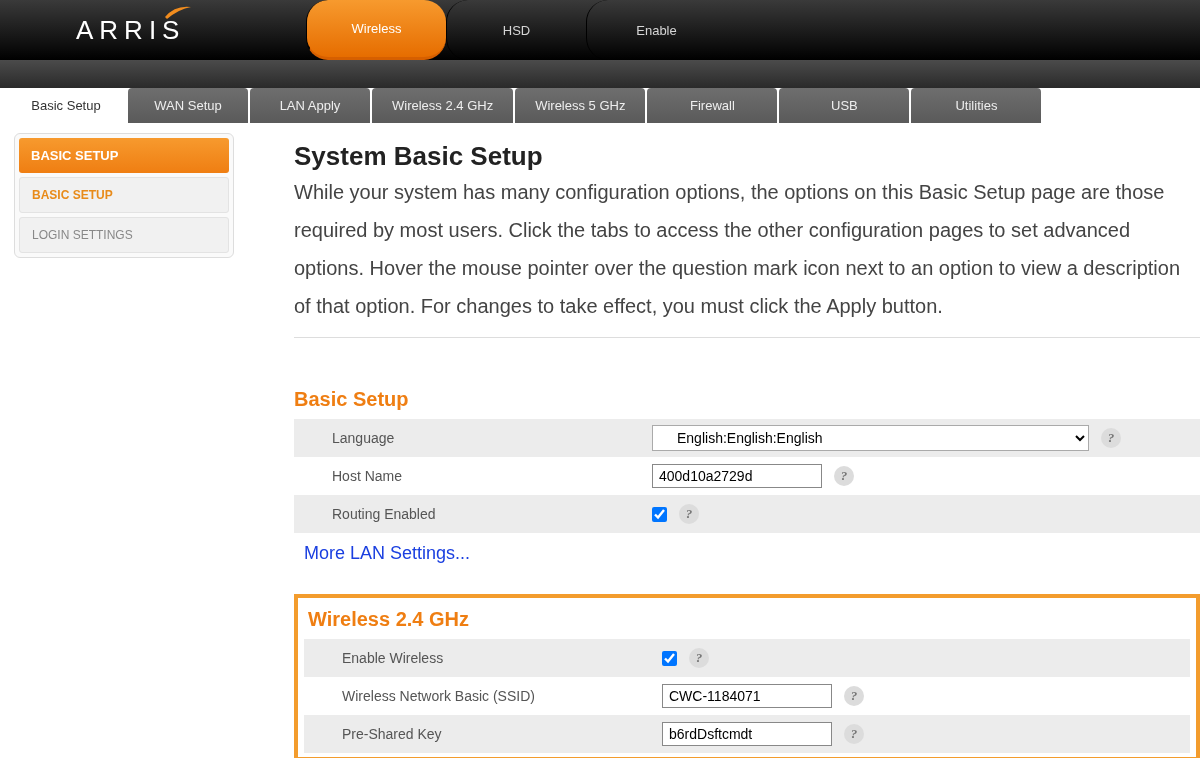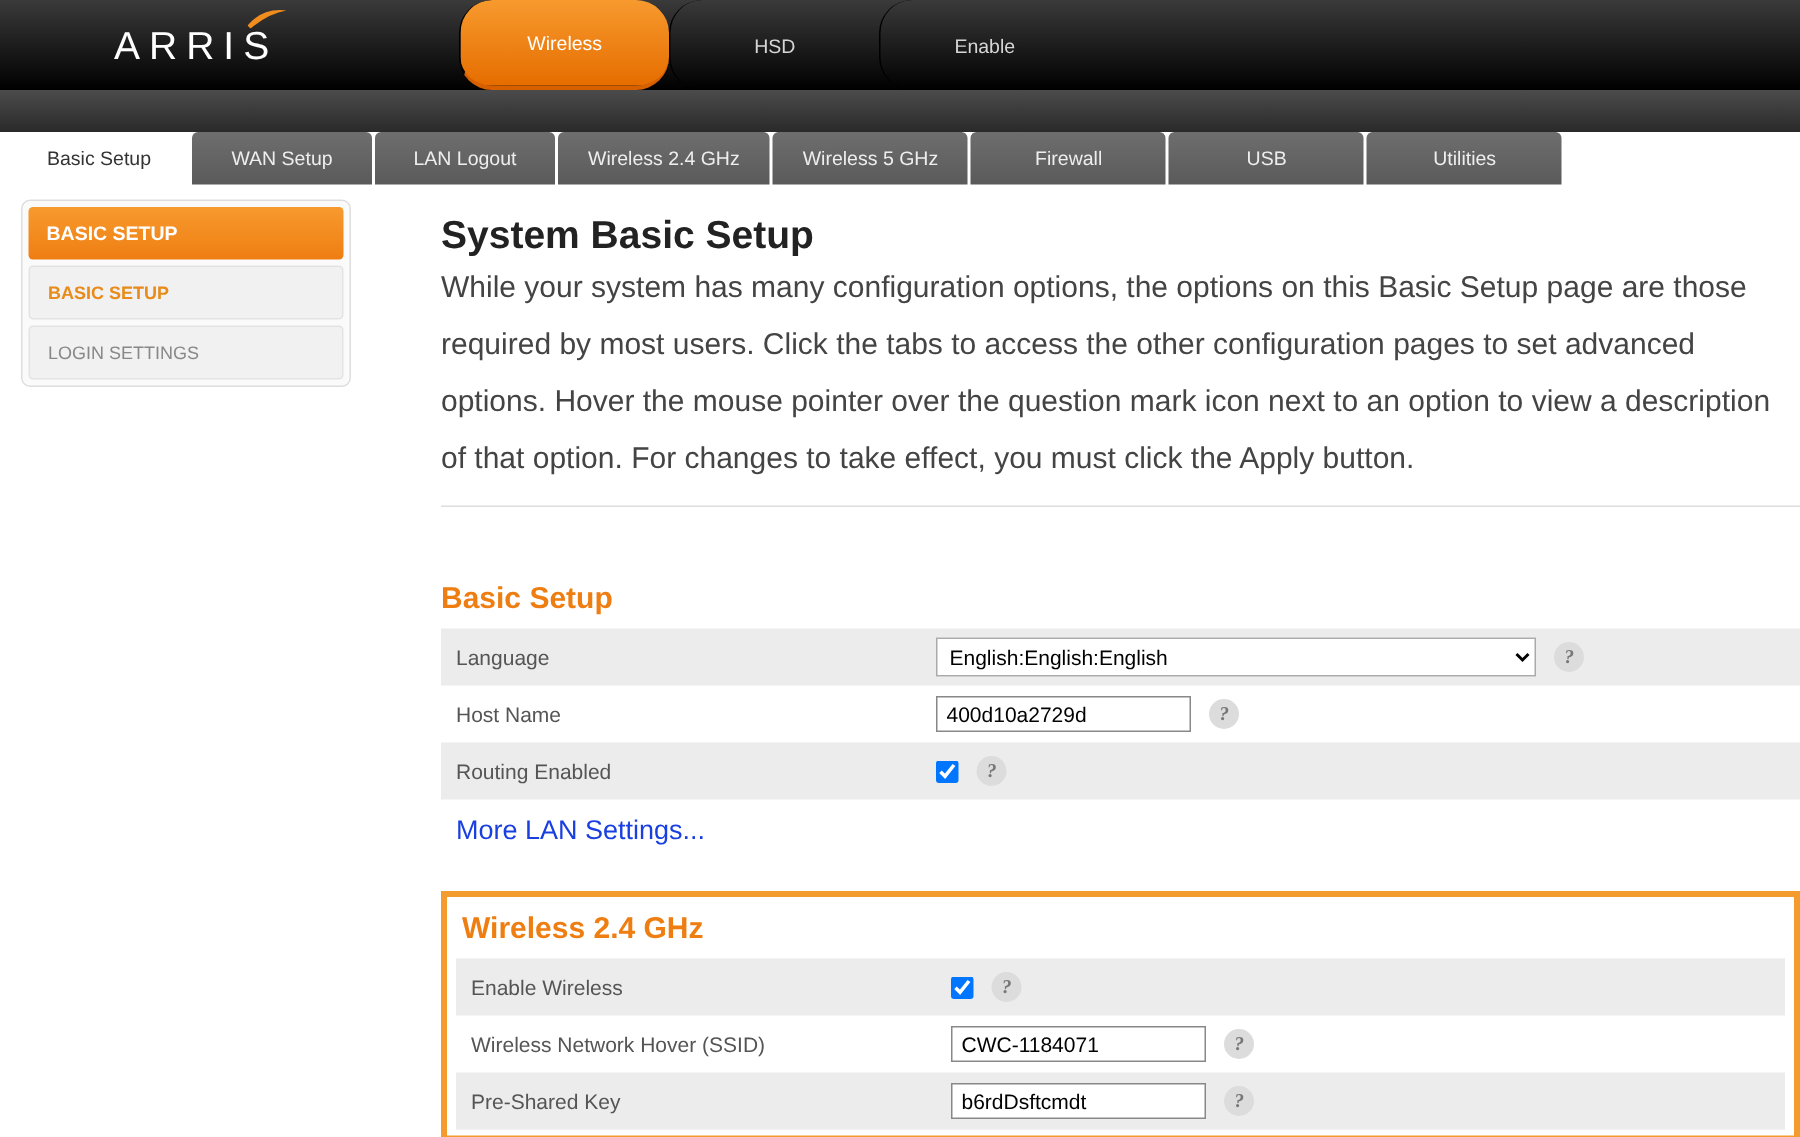--- a/index.html
+++ b/index.html
@@ -143,29 +143,30 @@
     display: flex;
     align-items: center;
     min-height: 38px;
     padding: 4px 10px;
   }
   .form-row.shade { background: #ececec; }
   .form-label {
     width: 320px;
     color: #555;
     font-size: 14px;
+    margin-left: 28px;
   }
   .form-control { display: flex; align-items: center; gap: 12px; }
   select.wide-select {
-    width: 400px;
+    width: 437px;
     height: 26px;
     font-size: 14px;
     border: 1px solid #aaa;
     background: #fff;
-    padding: 0 4px;
+    padding: 0 20px;
   }
   input.text-input {
     width: 170px;
     height: 24px;
     font-size: 14px;
     border: 1px solid #888;
     padding: 0 6px;
   }
   .help {
     width: 20px;
@@ -216,21 +217,21 @@
     <div class="topnav-item active">Wireless</div>
     <div class="topnav-item">HSD</div>
     <div class="topnav-item">Enable</div>
   </div>
 </div>
 <div class="topbar-strip"></div>
 
 <div class="tabs">
   <div class="tab active">Basic Setup</div>
   <div class="tab">WAN Setup</div>
-  <div class="tab">LAN Logout</div>
+  <div class="tab">LAN Apply</div>
   <div class="tab wide">Wireless 2.4 GHz</div>
   <div class="tab wide">Wireless 5 GHz</div>
   <div class="tab wide">Firewall</div>
   <div class="tab wide">USB</div>
   <div class="tab wide">Utilities</div>
 </div>
 
 <div class="main">
 
   <div class="sidebar">
@@ -280,21 +281,21 @@
 
       <div class="form-row shade">
         <div class="form-label">Enable Wireless</div>
         <div class="form-control">
           <input type="checkbox" checked="" style="">
           <span class="help">?</span>
         </div>
       </div>
 
       <div class="form-row">
-        <div class="form-label">Wireless Network Hover (SSID)</div>
+        <div class="form-label">Wireless Network Basic (SSID)</div>
         <div class="form-control">
           <input class="text-input" type="text" value="CWC-1184071" style="">
           <span class="help">?</span>
         </div>
       </div>
 
       <div class="form-row shade">
         <div class="form-label">Pre-Shared Key</div>
         <div class="form-control">
           <input class="text-input" type="text" value="b6rdDsftcmdt" style="">

